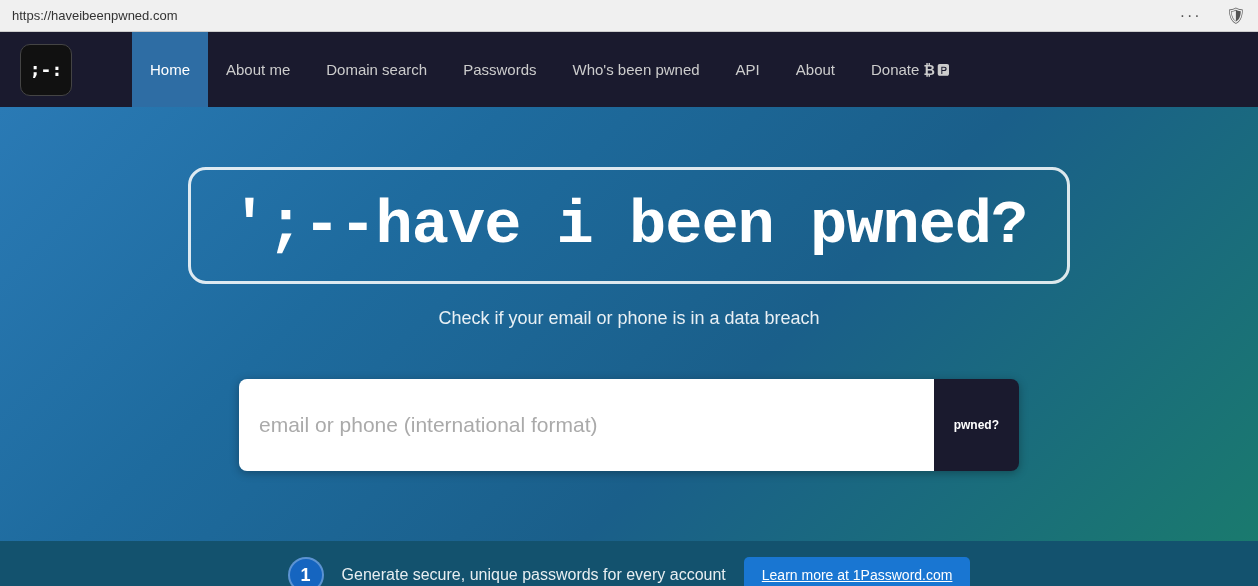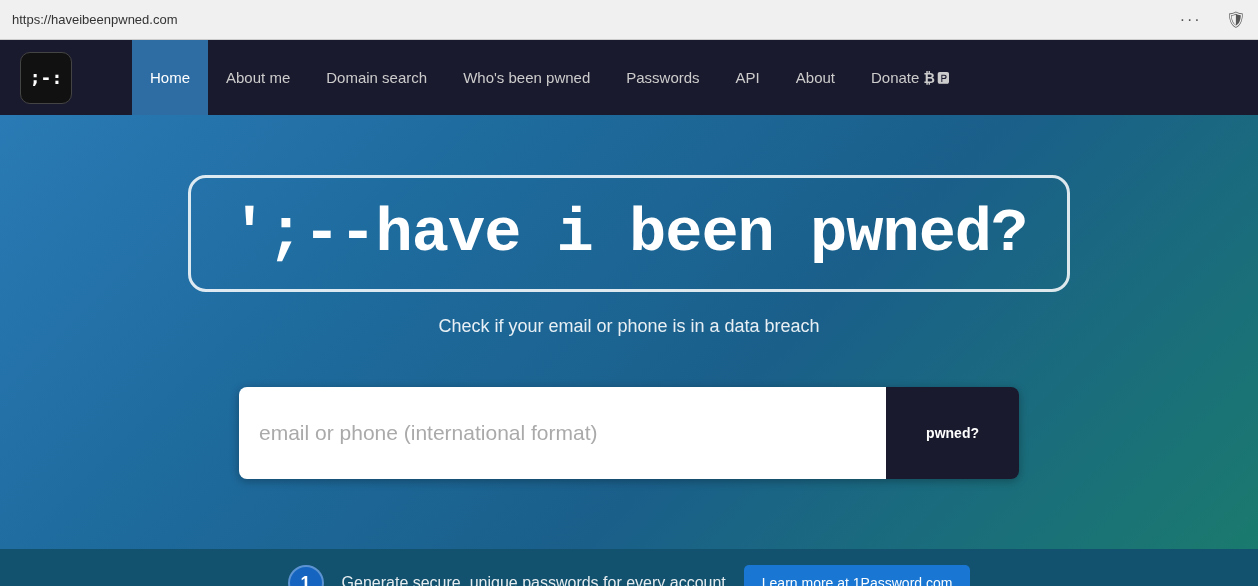--- a/index.html
+++ b/index.html
@@ -2,21 +2,21 @@
 <html><head>
   <meta charset="utf-8">
   <style>
     * { margin: 0; padding: 0; box-sizing: border-box; }
     body { font-family: Arial, Helvetica, sans-serif; background: #1a1a2e; width: 1258px; }
 
     
     .browser-chrome {
       background: #f0f0f0;
       border-bottom: 1px solid #ccc;
-      height: 40px;
+      height: 32px;
       display: flex;
       align-items: center;
       padding: 0 12px;
       gap: 24px;
     }
     .browser-url-bar {
       flex: 1;
       font-size: 13px;
       color: #333;
     }
@@ -143,22 +143,22 @@
       background: white;
       color: #333;
     }
     .search-input::placeholder {
       color: #aaa;
     }
     .search-button {
       background: #1a1a2e;
       color: white;
       border: none;
-      padding: 18px 40px;
-      font-size: 14px;
+      padding: 18px 20px;
+      font-size: 12px;
       font-weight: bold;
       cursor: pointer;
       white-space: nowrap;
     }
 
     
     .bottom-banner {
       background: #13526e;
       padding: 16px 30px;
       display: flex;
@@ -214,24 +214,24 @@
     <a class="nav-item active">
       <span>Home</span>
     </a>
     <a class="nav-item">
       <span>About me</span>
     </a>
     <a class="nav-item">
       <span>Domain search</span>
     </a>
     <a class="nav-item">
+      <span>Passwords</span>
+    </a>
+    <a class="nav-item">
       <span>Who's been pwned</span>
-    </a>
-    <a class="nav-item">
-      <span>Passwords</span>
     </a>
     <a class="nav-item">
       <span>API</span>
     </a>
     <a class="nav-item">
       <span>About</span>
     </a>
     <a class="nav-item donate">
       <span>Donate</span>
       <span class="donate-icons">

